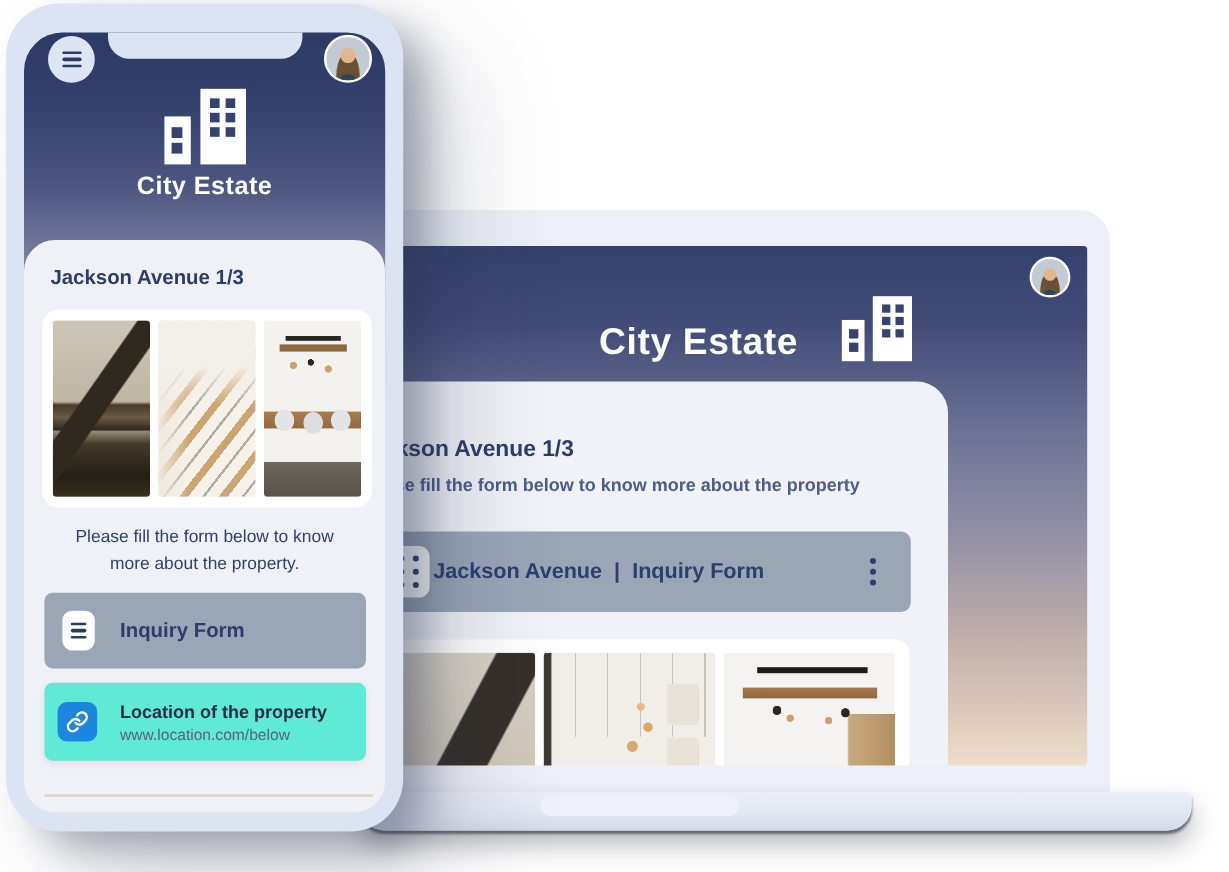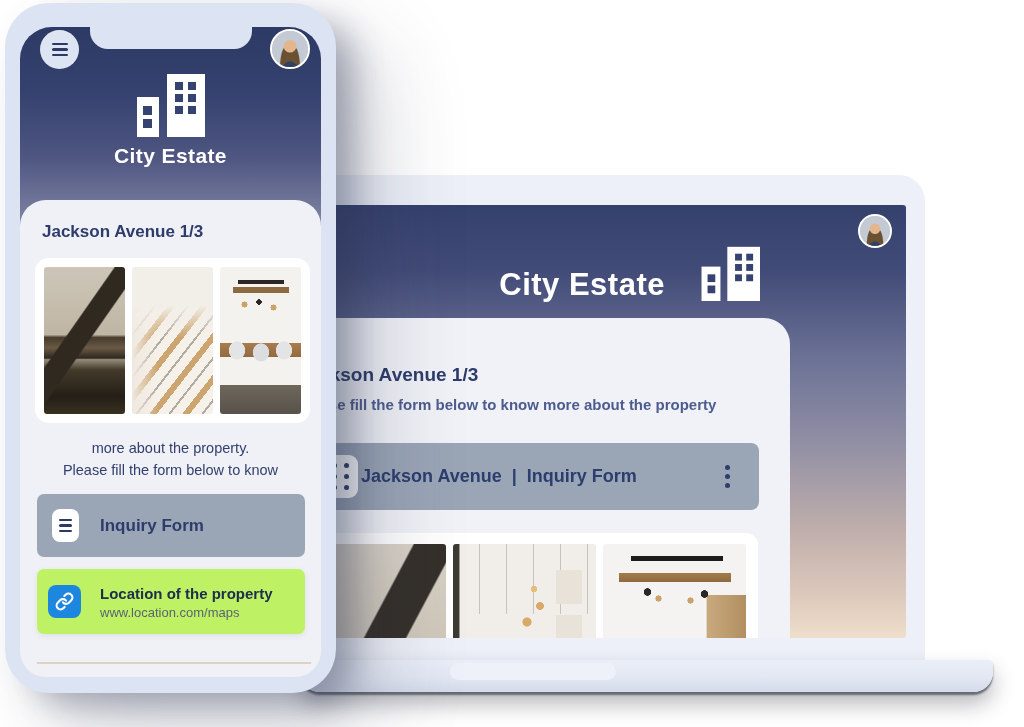--- a/index.html
+++ b/index.html
@@ -72,21 +72,21 @@
   .ph-gallery .photo { width:81px; height:147px; }
   .ph-helper { position:absolute; left:0; top:237px; width:100%; text-align:center;
       font-size:14.5px; line-height:1.55; color:#33406e; font-weight:500; }
   .ph-inquiry { position:absolute; left:17px; top:294px; width:268px; height:63px; background:#9aa5b6;
       border-radius:7px; display:flex; align-items:center; cursor:pointer; }
   .form-icon { position:absolute; left:15px; top:15px; width:27px; height:33px; background:#ffffff;
       border-radius:8px; display:flex; flex-direction:column; justify-content:center;
       align-items:center; gap:2.8px; }
   .form-icon i { width:13px; height:2.8px; border-radius:2px; background:#2d3a66; }
   .ph-inquiry span { margin-left:63px; font-size:17px; font-weight:bold; color:#2d3c6b; }
-  .ph-location { position:absolute; left:17px; top:369px; width:268px; height:65px; background:#bef264;
+  .ph-location { position:absolute; left:17px; top:369px; width:268px; height:65px; background:#5eead4;
       border-radius:7px; box-shadow:0 2px 6px rgba(40,50,80,.08); cursor:pointer; }
   .link-badge { position:absolute; left:11px; top:16px; width:33px; height:33px; background:#1d87e0;
       border-radius:8px; display:flex; align-items:center; justify-content:center; }
   .loc-text { position:absolute; left:63px; top:15px; }
   .loc-title { font-size:15px; font-weight:bold; color:#202e4d; line-height:20px; }
   .loc-url { font-size:13px; color:#5a6472; line-height:17px; }
   .ph-divider { position:absolute; left:17px; top:462px; width:274px; height:2px; background:#ded3c3; }
 
   
   .bldg { display:flex; align-items:flex-end; gap:8px; }
@@ -277,43 +277,43 @@
       <div class="ph-card">
         <div class="ph-heading">Jackson Avenue 1/3</div>
 
         <div class="ph-gallery">
           <div class="photo p-house"></div>
           <div class="photo p-stairs"></div>
           <div class="photo p-dining"></div>
         </div>
 
         <div class="ph-helper">
+          <div>Please fill the form below to know</div>
           <div>more about the property.</div>
-          <div>Please fill the form below to know</div>
         </div>
 
         <div class="ph-inquiry">
           <div class="form-icon">
             <i></i>
               <i></i>
               <i></i>
           </div>
           <span>Inquiry Form</span>
         </div>
 
         <div class="ph-location">
           <div class="link-badge">
             <svg width="19" height="19" viewBox="0 0 24 24" fill="none" stroke="#ffffff" stroke-width="2.6" stroke-linecap="round" stroke-linejoin="round">
               <path d="M10 13a5 5 0 0 0 7.54.54l3-3a5 5 0 0 0-7.07-7.07l-1.72 1.71"></path>
               <path d="M14 11a5 5 0 0 0-7.54-.54l-3 3a5 5 0 0 0 7.07 7.07l1.71-1.71"></path>
             </svg>
           </div>
           <div class="loc-text">
             <div class="loc-title">Location of the property</div>
-            <div class="loc-url">www.location.com/maps</div>
+            <div class="loc-url">www.location.com/below</div>
           </div>
         </div>
 
         <div class="ph-divider"></div>
       </div>
 
     </div>
     <div class="ph-notch"></div>
   </div>
 

